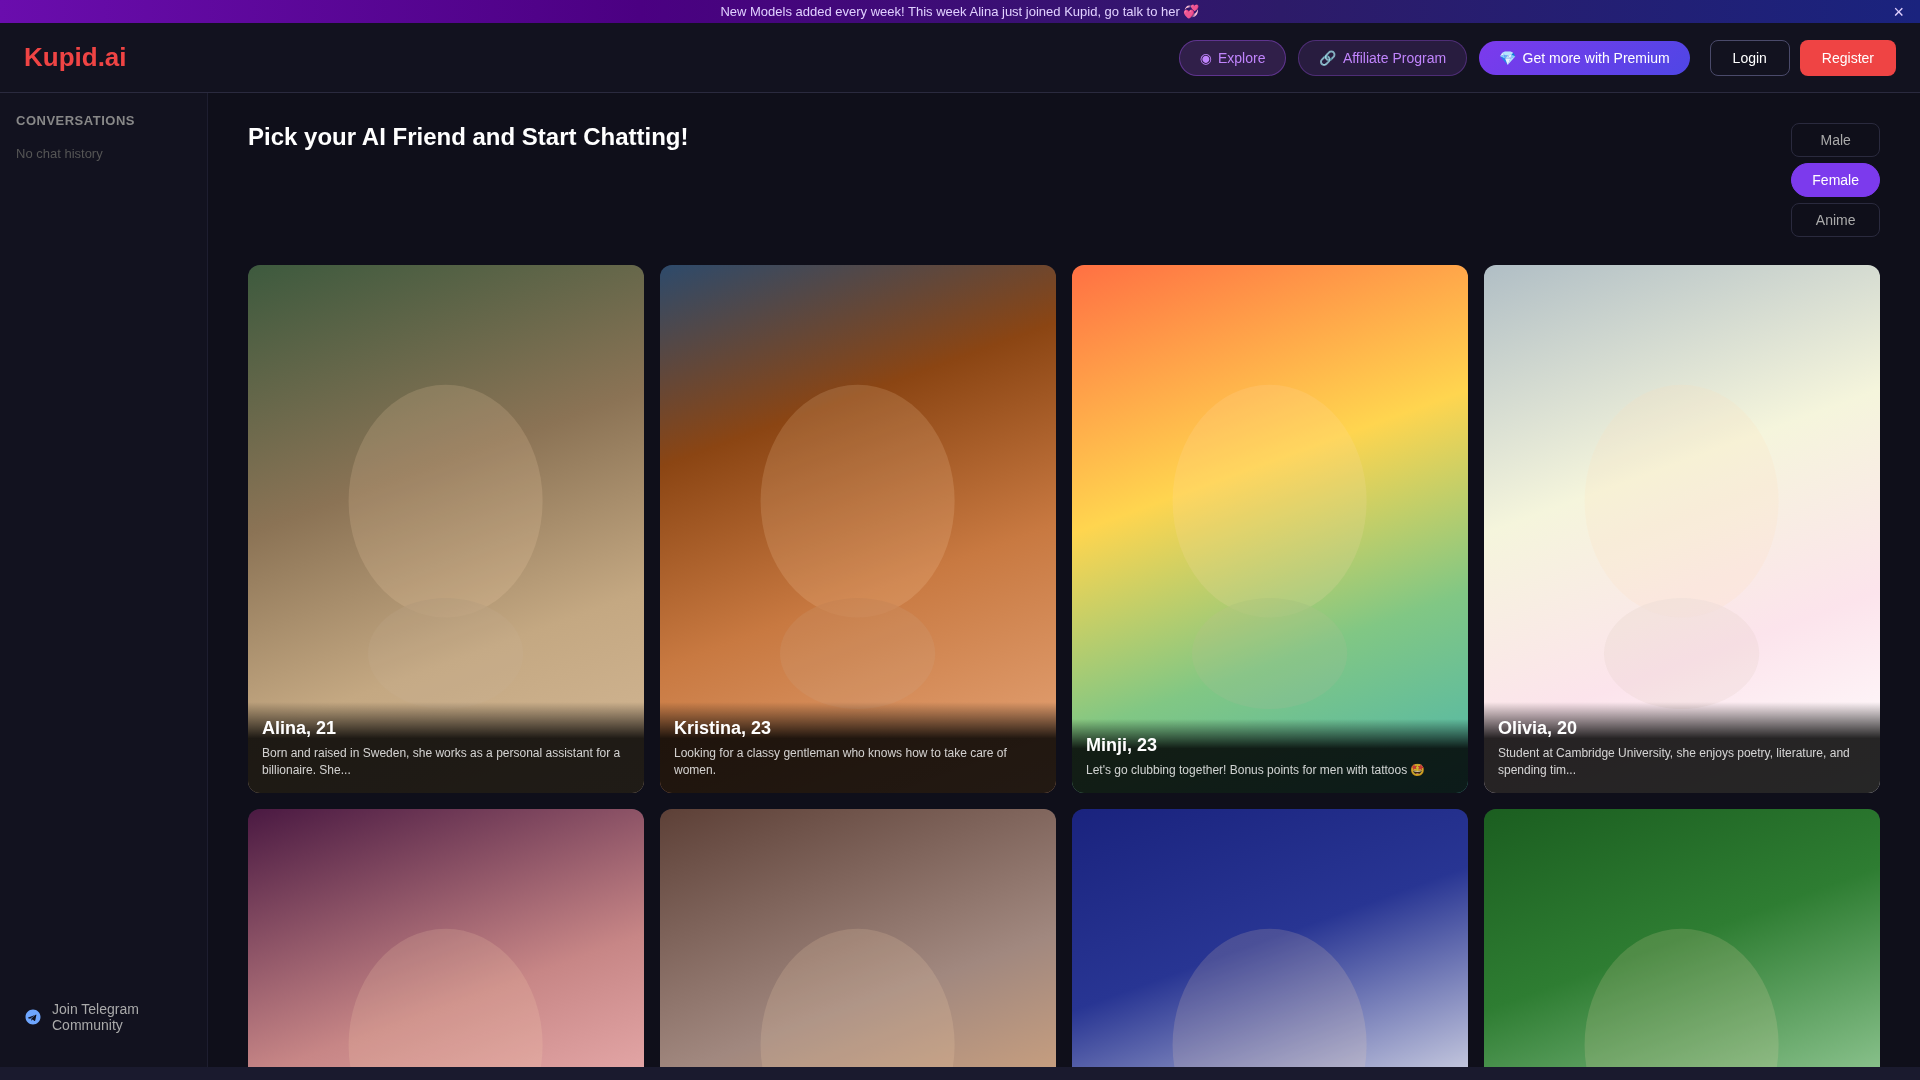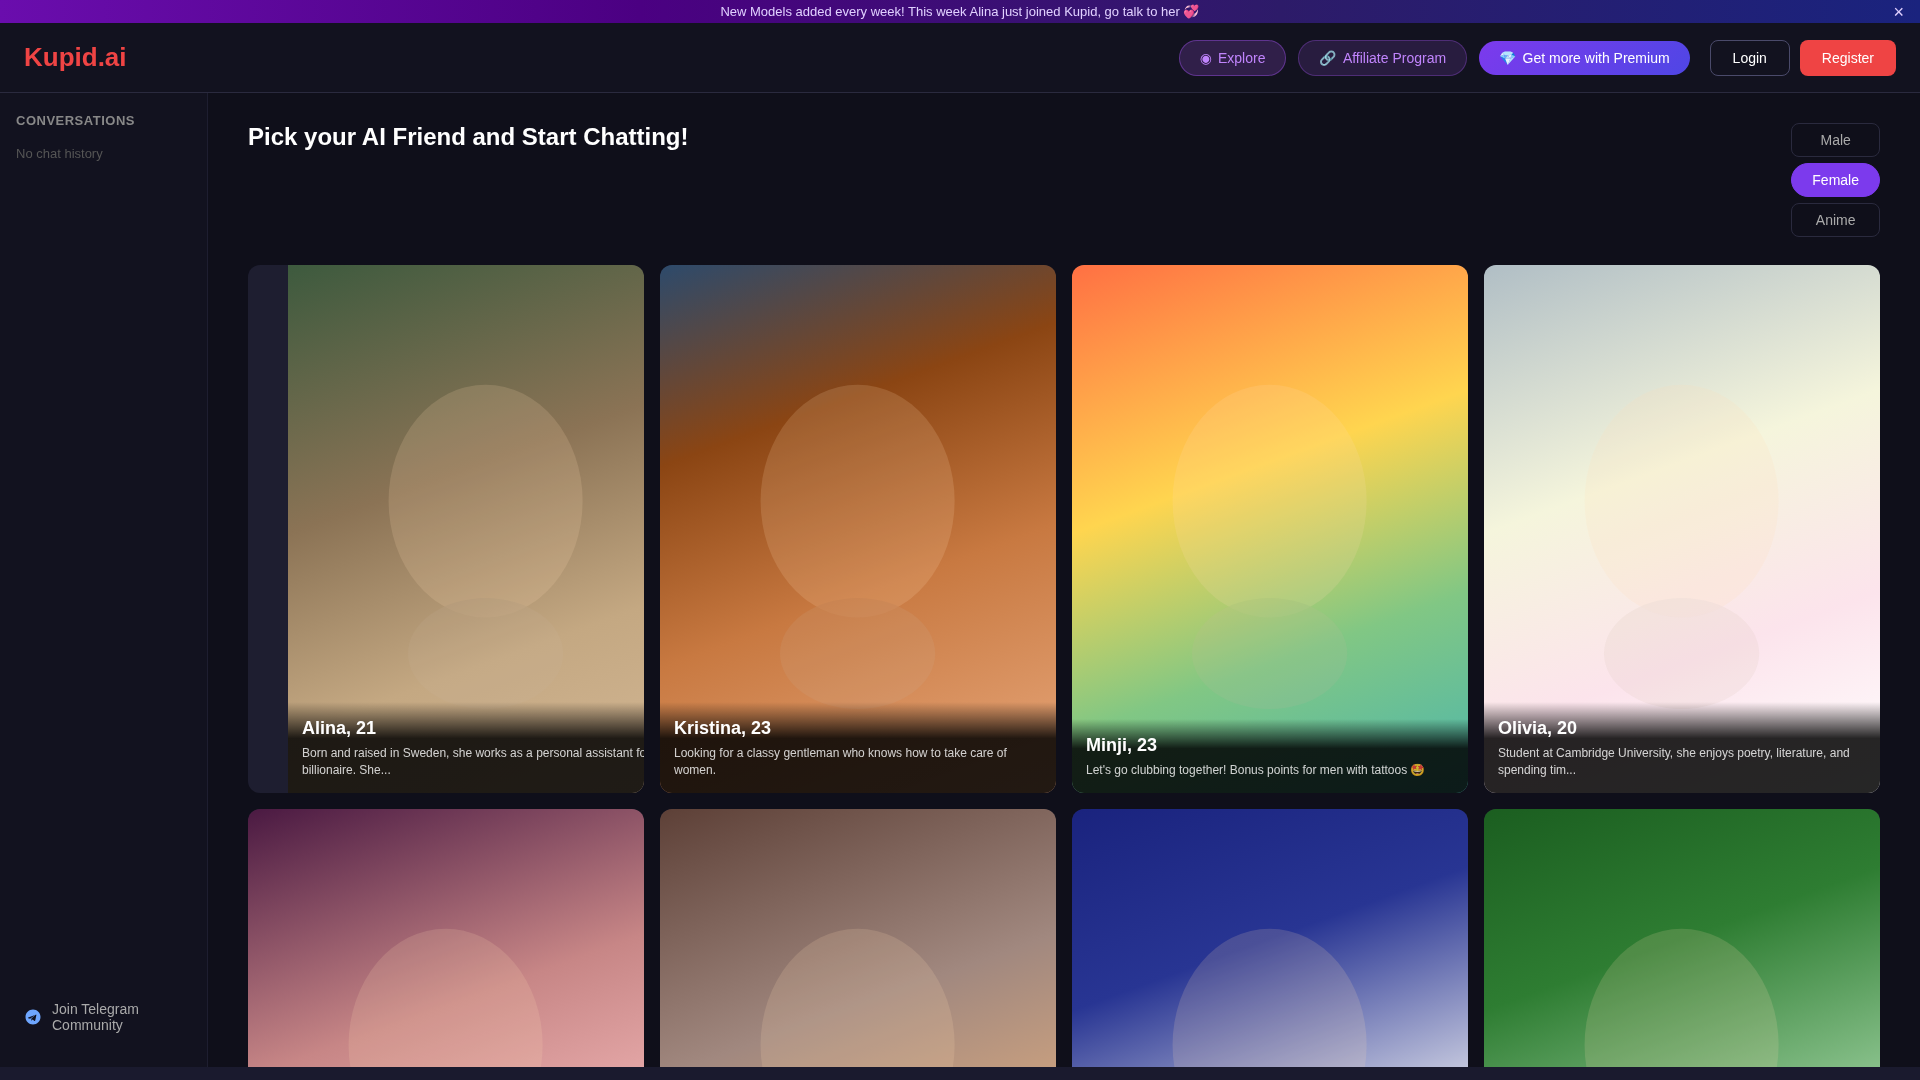--- a/index.html
+++ b/index.html
@@ -254,21 +254,21 @@
       font-size: 12px;
       color: rgba(255,255,255,0.8);
       line-height: 1.4;
       display: -webkit-box;
       -webkit-line-clamp: 2;
       -webkit-box-orient: vertical;
       overflow: hidden;
     }
 
     
-    .portrait-1 { background: linear-gradient(160deg, #3d5a3e 0%, #8b7355 40%, #c4a882 70%, #d4b896 100%); margin-left: 40px; }
+    .portrait-1 { background: linear-gradient(160deg, #3d5a3e 0%, #8b7355 40%, #c4a882 70%, #d4b896 100%); }
     .portrait-2 { background: linear-gradient(160deg, #2d4a6b 0%, #8b4513 30%, #c87941 60%, #e8a87c 100%); }
     .portrait-3 { background: linear-gradient(160deg, #ff7043 0%, #ffd54f 40%, #81c784 70%, #4db6ac 100%); }
     .portrait-4 { background: linear-gradient(160deg, #b0bec5 0%, #f5f5dc 40%, #fce4ec 70%, #fff 100%); }
     .portrait-5 { background: linear-gradient(160deg, #4a1942 0%, #c78686 40%, #f0b4b4 70%, #ffd1d1 100%); }
     .portrait-6 { background: linear-gradient(160deg, #5d4037 0%, #a1887f 40%, #d7a87f 70%, #f5cba7 100%); }
     .portrait-7 { background: linear-gradient(160deg, #1a237e 0%, #283593 30%, #f5f5f5 70%, #fff 100%); }
     .portrait-8 { background: linear-gradient(160deg, #1b5e20 0%, #2e7d32 30%, #a5d6a7 70%, #c8f0c8 100%); }
   </style>
 </head>
 <body>

